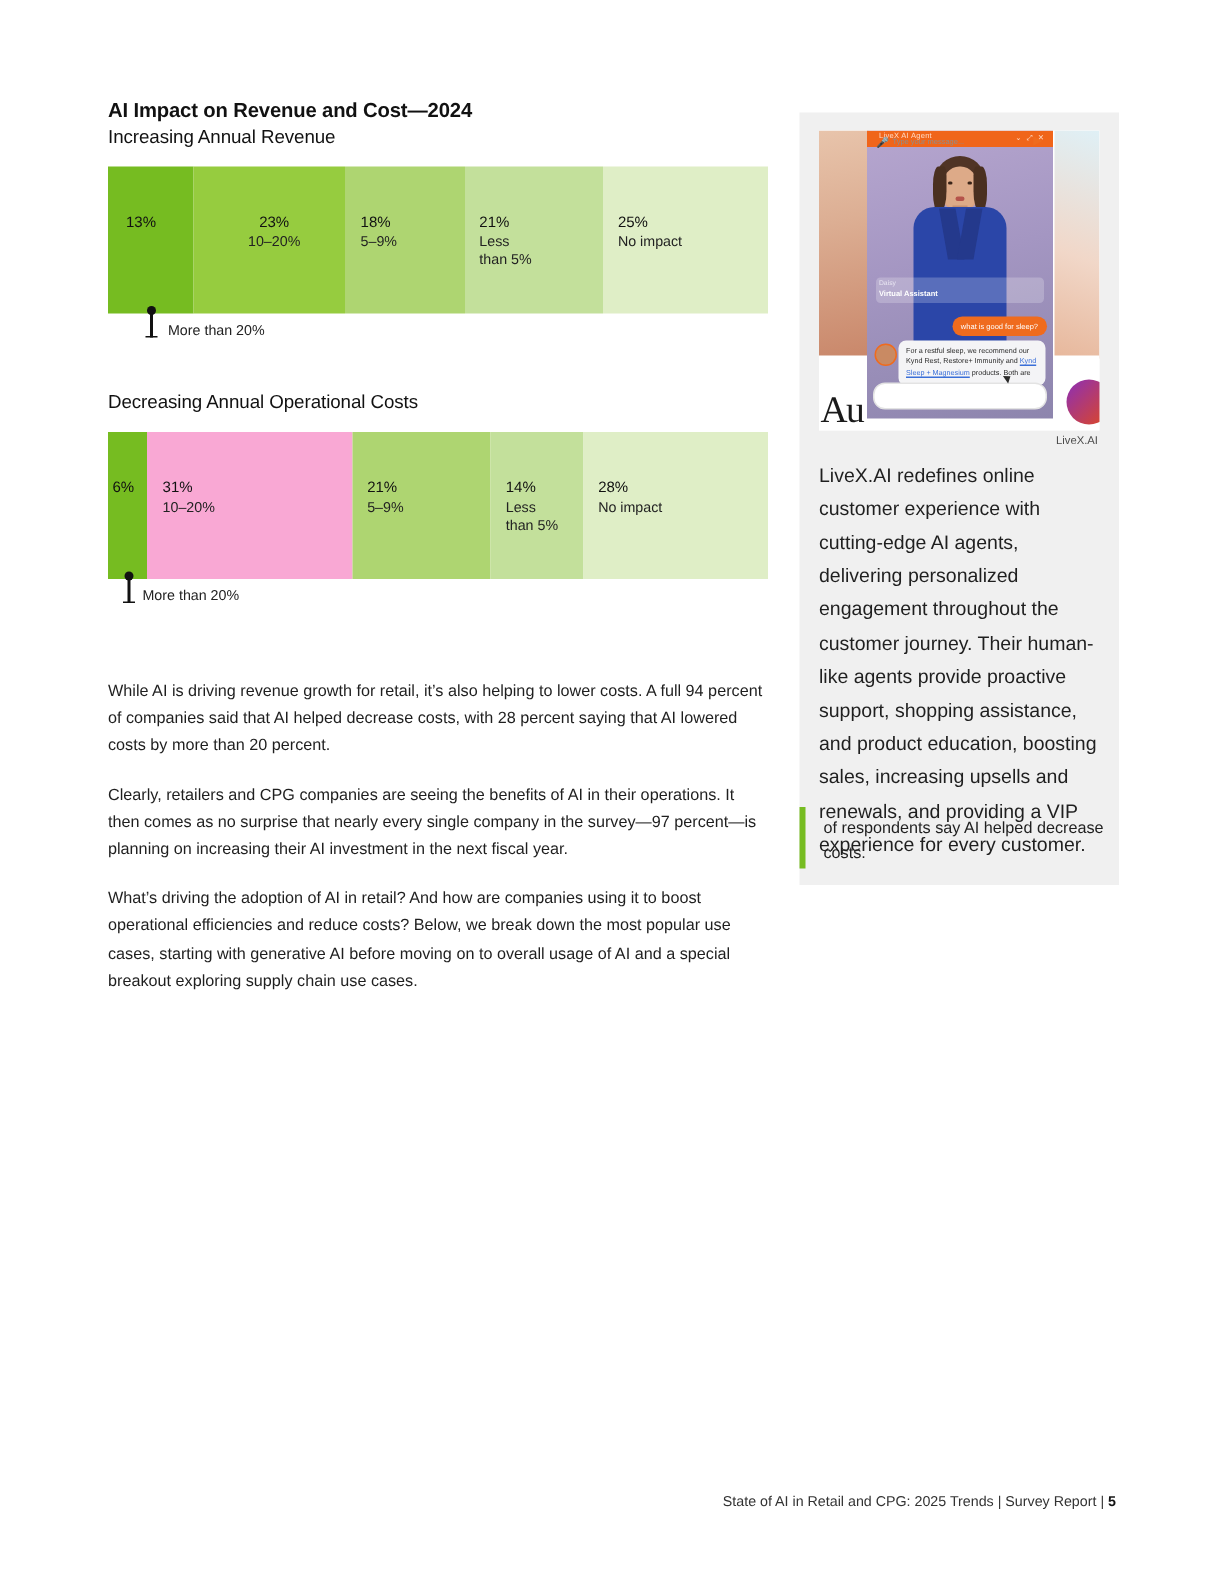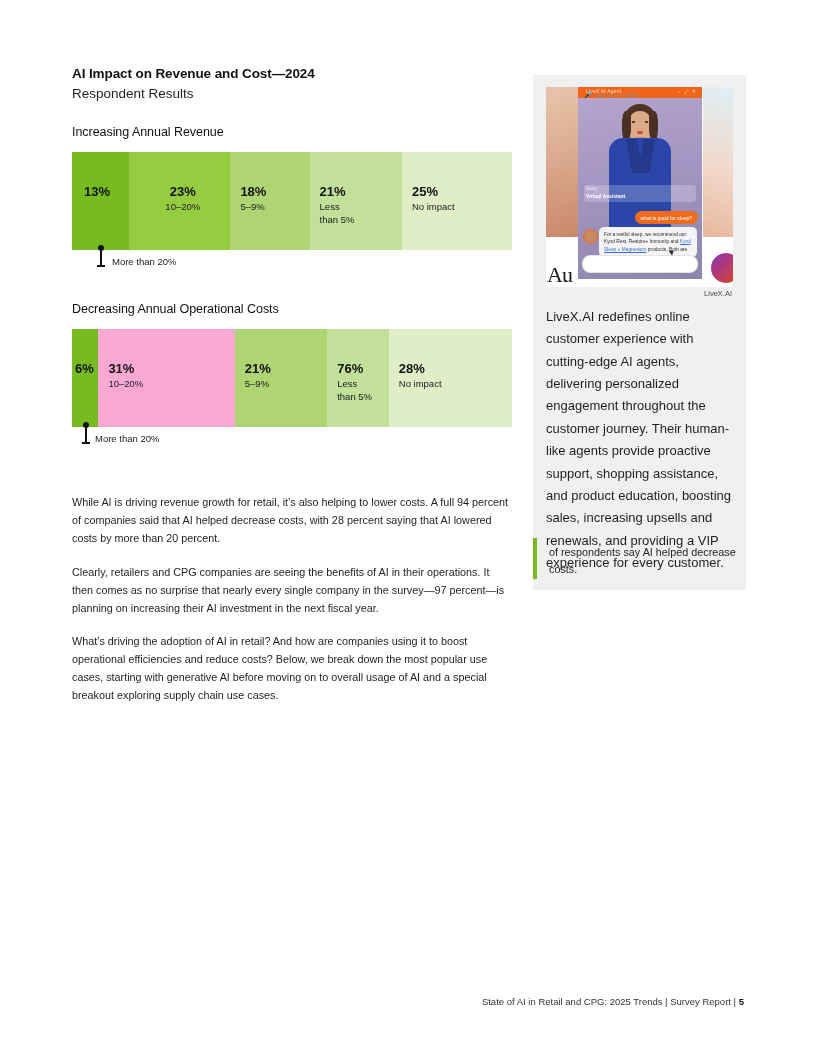--- a/index.html
+++ b/index.html
@@ -58,22 +58,22 @@
     position: relative;
     display: block;
   }
   .seg-text {
     position: absolute;
     left: 10px;
     top: 32px;
     right: 4px;
   }
   .seg-pct {
-    font-size: 13px;
-    font-weight: bold;
+    font-size: 10px;
+    font-weight: normal;
     color: #111111;
     line-height: 1.25;
     white-space: nowrap;
   }
   .seg-label {
     font-size: 9.5px;
     font-weight: normal;
     color: #222222;
     line-height: 1.3;
     margin-top: 1px;
@@ -167,21 +167,21 @@
   }
   .shot-bg-bottom {
     position: absolute; left: 0; bottom: 0; width: 100%; height: 50px;
     background: #ffffff;
   }
   .shot-word {
     position: absolute;
     left: 1px;
     bottom: 2px;
     font-family: "Liberation Serif", serif;
-    font-size: 22px;
+    font-size: 25px;
     color: #1a1a1a;
     letter-spacing: -1px;
     line-height: 0.9;
   }
   .shot-circle {
     position: absolute;
     right: -8px;
     bottom: 4px;
     width: 30px; height: 30px;
     border-radius: 50%;
@@ -409,21 +409,20 @@
     color: #333333;
   }
   .footer .pg { font-weight: bold; color: #111111; }
 </style>
 </head>
 <body>
 
 <div class="left-col">
 
   <div class="doc-title">AI Impact on Revenue and Cost—2024</div>
-  <div class="doc-subtitle">Respondent Results</div>
 
   <div>
     <div class="chart-heading">Increasing Annual Revenue</div>
     <div class="bar" id="bar-revenue">
         <div class="bar-seg first" style="width: 13%; background: rgb(118, 188, 33);">
           <div class="seg-text">
             <div class="seg-pct">13%</div>
           </div>
         </div>
         <div class="bar-seg" style="width: 23%; background: rgb(150, 204, 63); text-align: center;">
@@ -476,21 +475,21 @@
           </div>
         </div>
         <div class="bar-seg" style="width: 21%; background: rgb(174, 213, 113);">
           <div class="seg-text">
             <div class="seg-pct">21%</div>
             <div class="seg-label">5–9%</div>
           </div>
         </div>
         <div class="bar-seg" style="width: 14%; background: rgb(195, 224, 155);">
           <div class="seg-text">
-            <div class="seg-pct">76%</div>
+            <div class="seg-pct">14%</div>
             <div class="seg-label">Less<br>than 5%</div>
           </div>
         </div>
         <div class="bar-seg" style="width: 28%; background: rgb(223, 238, 198);">
           <div class="seg-text">
             <div class="seg-pct">28%</div>
             <div class="seg-label">No impact</div>
           </div>
         </div>
       </div>

